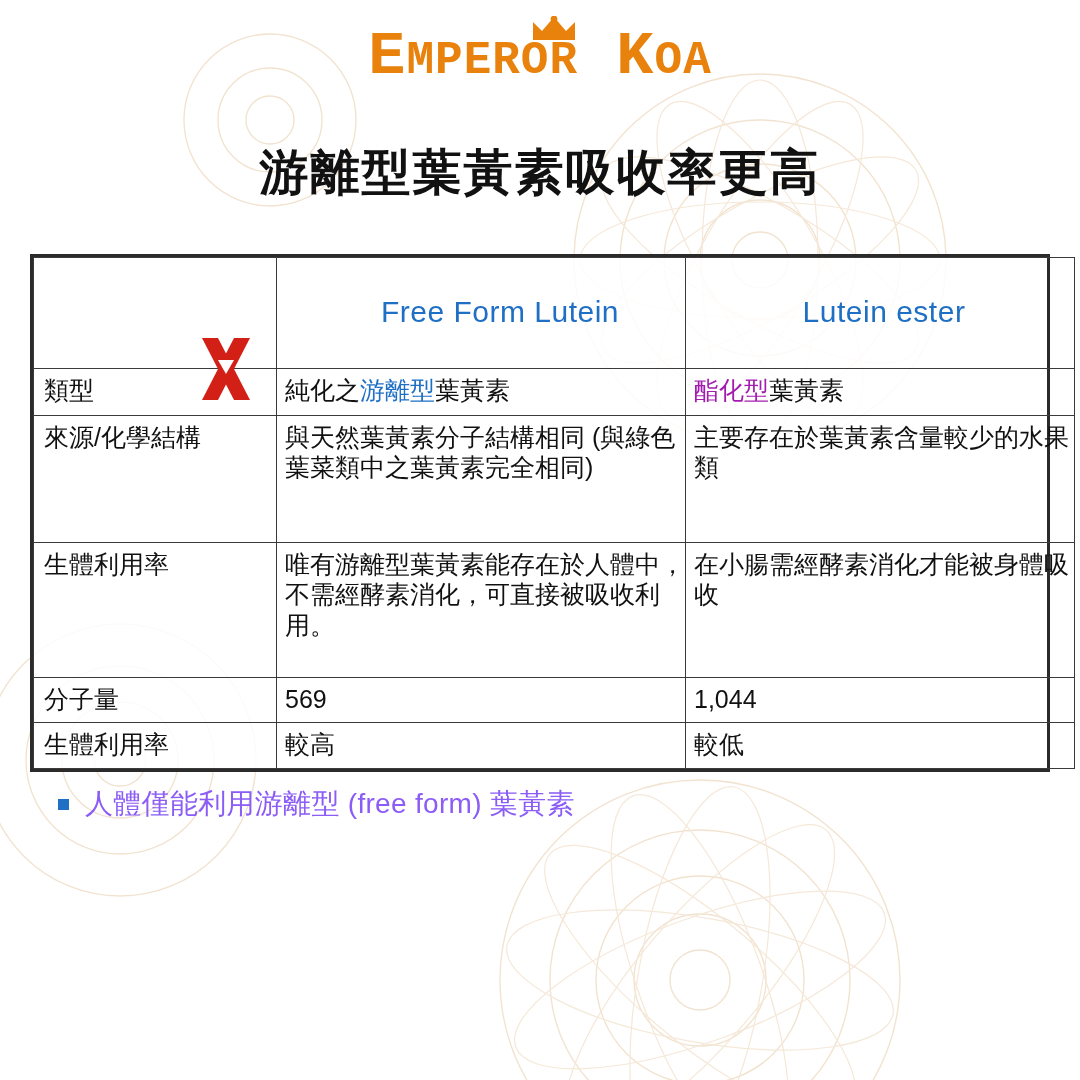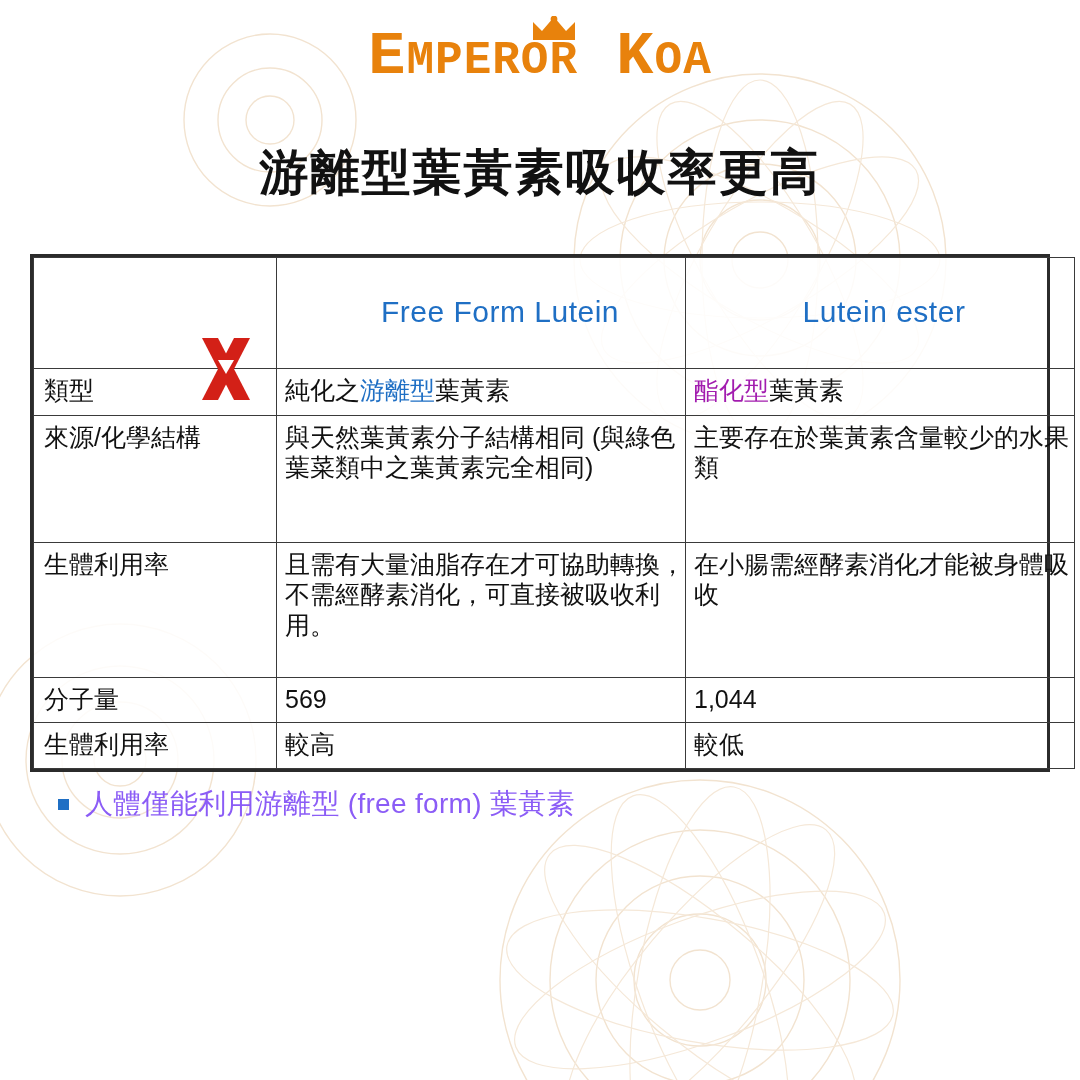--- a/index.html
+++ b/index.html
@@ -244,21 +244,21 @@
       </tr>
 
       <tr>
         <td class="label">來源/化學結構</td>
         <td class="col-a" style="height:112px">與天然葉黃素分子結構相同 (與綠色葉菜類中之葉黃素完全相同)</td>
         <td class="col-b">主要存在於葉黃素含量較少的水果類</td>
       </tr>
 
       <tr>
         <td class="label">生體利用率</td>
-        <td class="col-a orange" style="height:120px">且需有大量油脂存在才可協助轉換，不需經酵素消化，可直接被吸收利用。</td>
+        <td class="col-a orange" style="height:120px">唯有游離型葉黃素能存在於人體中，不需經酵素消化，可直接被吸收利用。</td>
         <td class="col-b">在小腸需經酵素消化才能被身體吸收</td>
       </tr>
 
       <tr>
         <td class="label">分子量</td>
         <td class="col-a">569</td>
         <td class="col-b">1,044</td>
       </tr>
 
       <tr>

